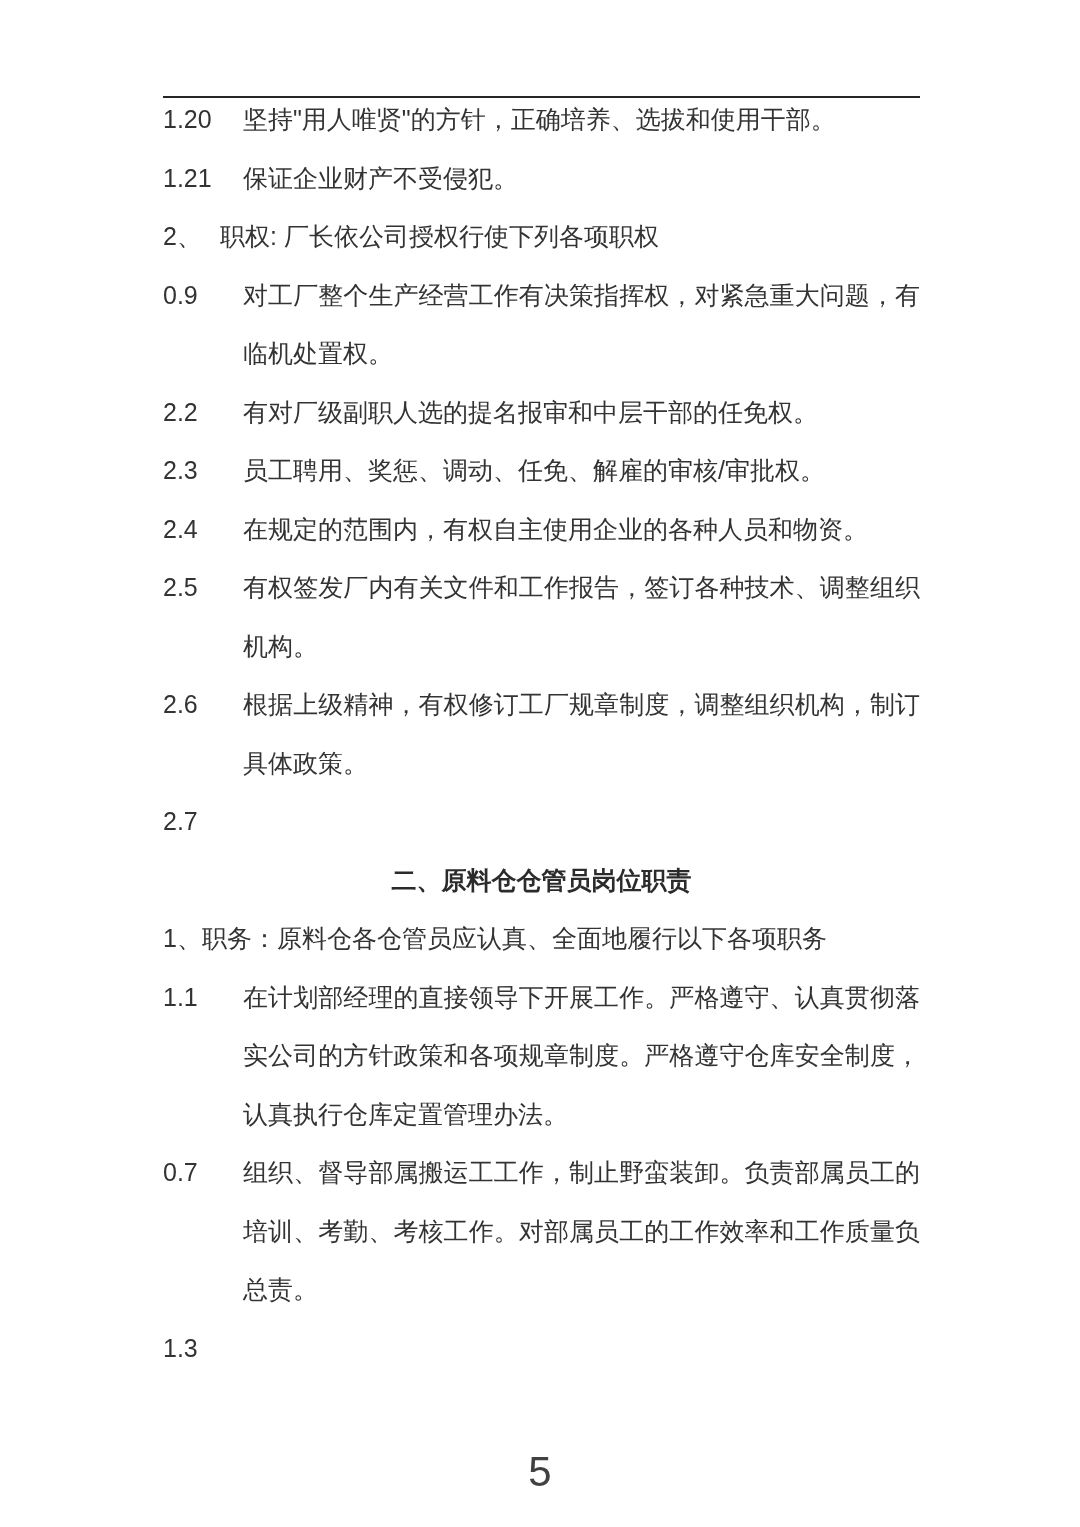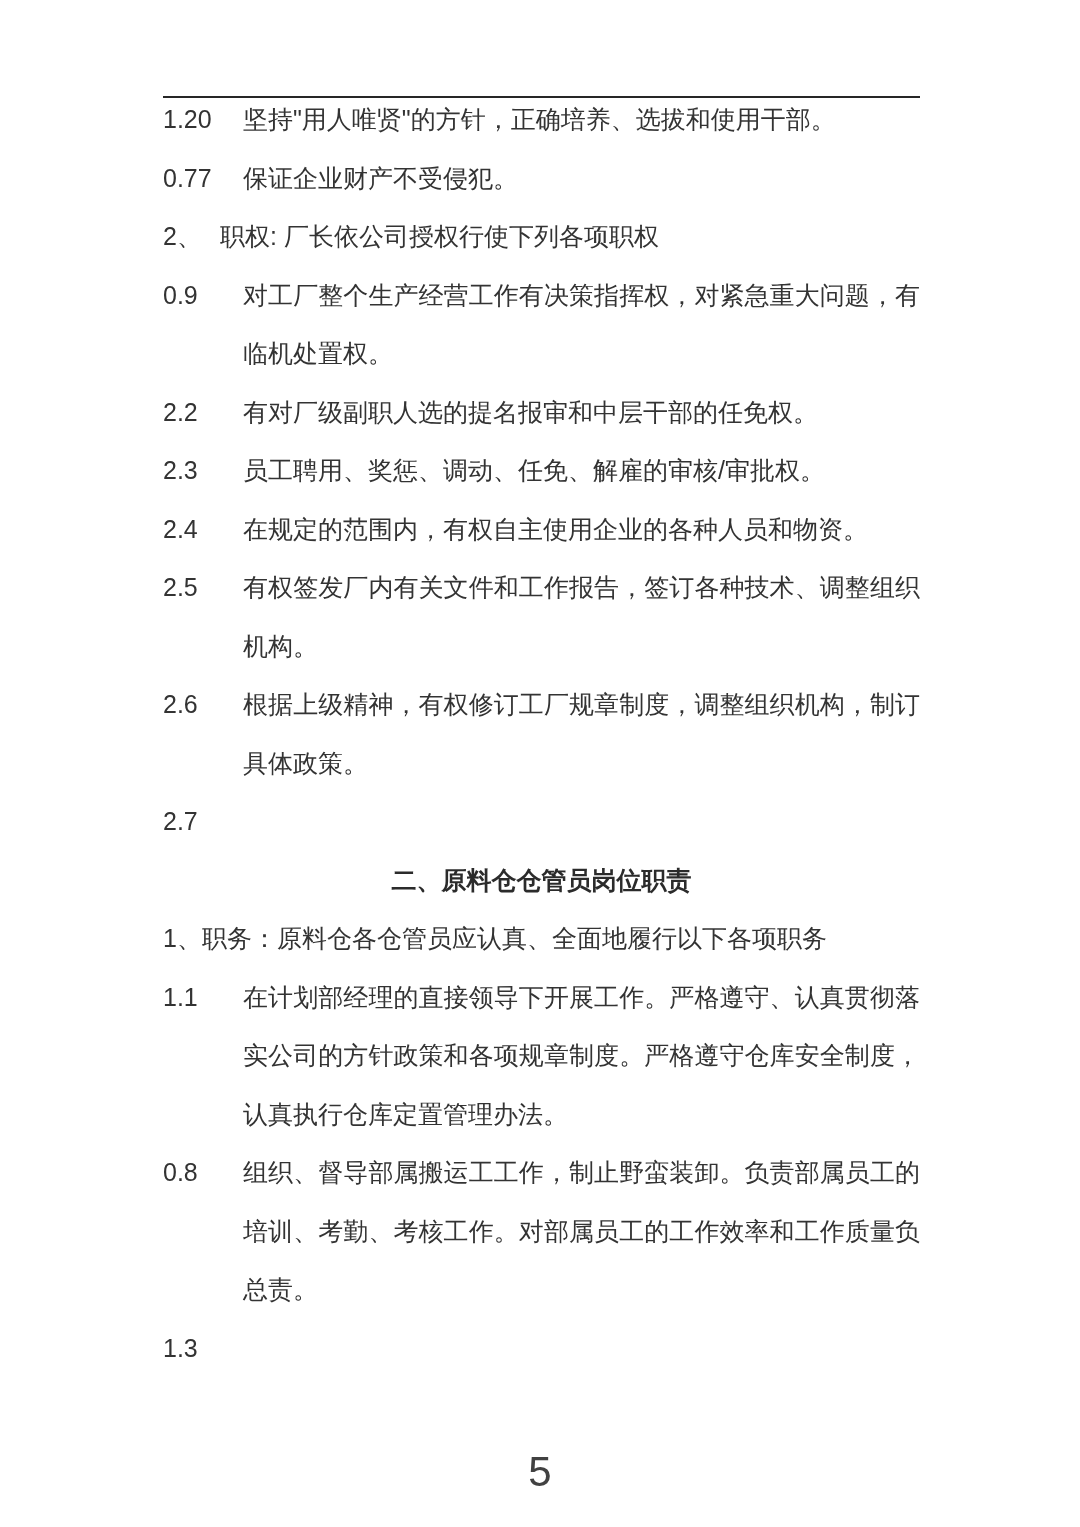--- a/index.html
+++ b/index.html
@@ -82,21 +82,21 @@
   <div class="top-divider"></div>
 
   <div class="content">
 
     <div class="row">
       <span class="num">1.20</span>
       <div class="text">坚持"用人唯贤"的方针，正确培养、选拔和使用干部。</div>
     </div>
 
     <div class="row">
-      <span class="num">0.77</span>
+      <span class="num">1.21</span>
       <div class="text">保证企业财产不受侵犯。</div>
     </div>
 
     <div class="row narrow">
       <span class="num">2、</span>
       <div class="text">职权: 厂长依公司授权行使下列各项职权</div>
     </div>
 
     <div class="row">
       <span class="num">0.9</span>
@@ -135,21 +135,21 @@
     <div class="heading">二、原料仓仓管员岗位职责</div>
 
     <div class="intro">1、职务：原料仓各仓管员应认真、全面地履行以下各项职务</div>
 
     <div class="row">
       <span class="num">1.1</span>
       <div class="text">在计划部经理的直接领导下开展工作。严格遵守、认真贯彻落实公司的方针政策和各项规章制度。严格遵守仓库安全制度，认真执行仓库定置管理办法。</div>
     </div>
 
     <div class="row">
-      <span class="num">0.8</span>
+      <span class="num">0.7</span>
       <div class="text">组织、督导部属搬运工工作，制止野蛮装卸。负责部属员工的培训、考勤、考核工作。对部属员工的工作效率和工作质量负总责。</div>
     </div>
 
     <div class="row">
       <span class="num">1.3</span>
     </div>
 
   </div>
 
   <div class="page-number">5</div>

